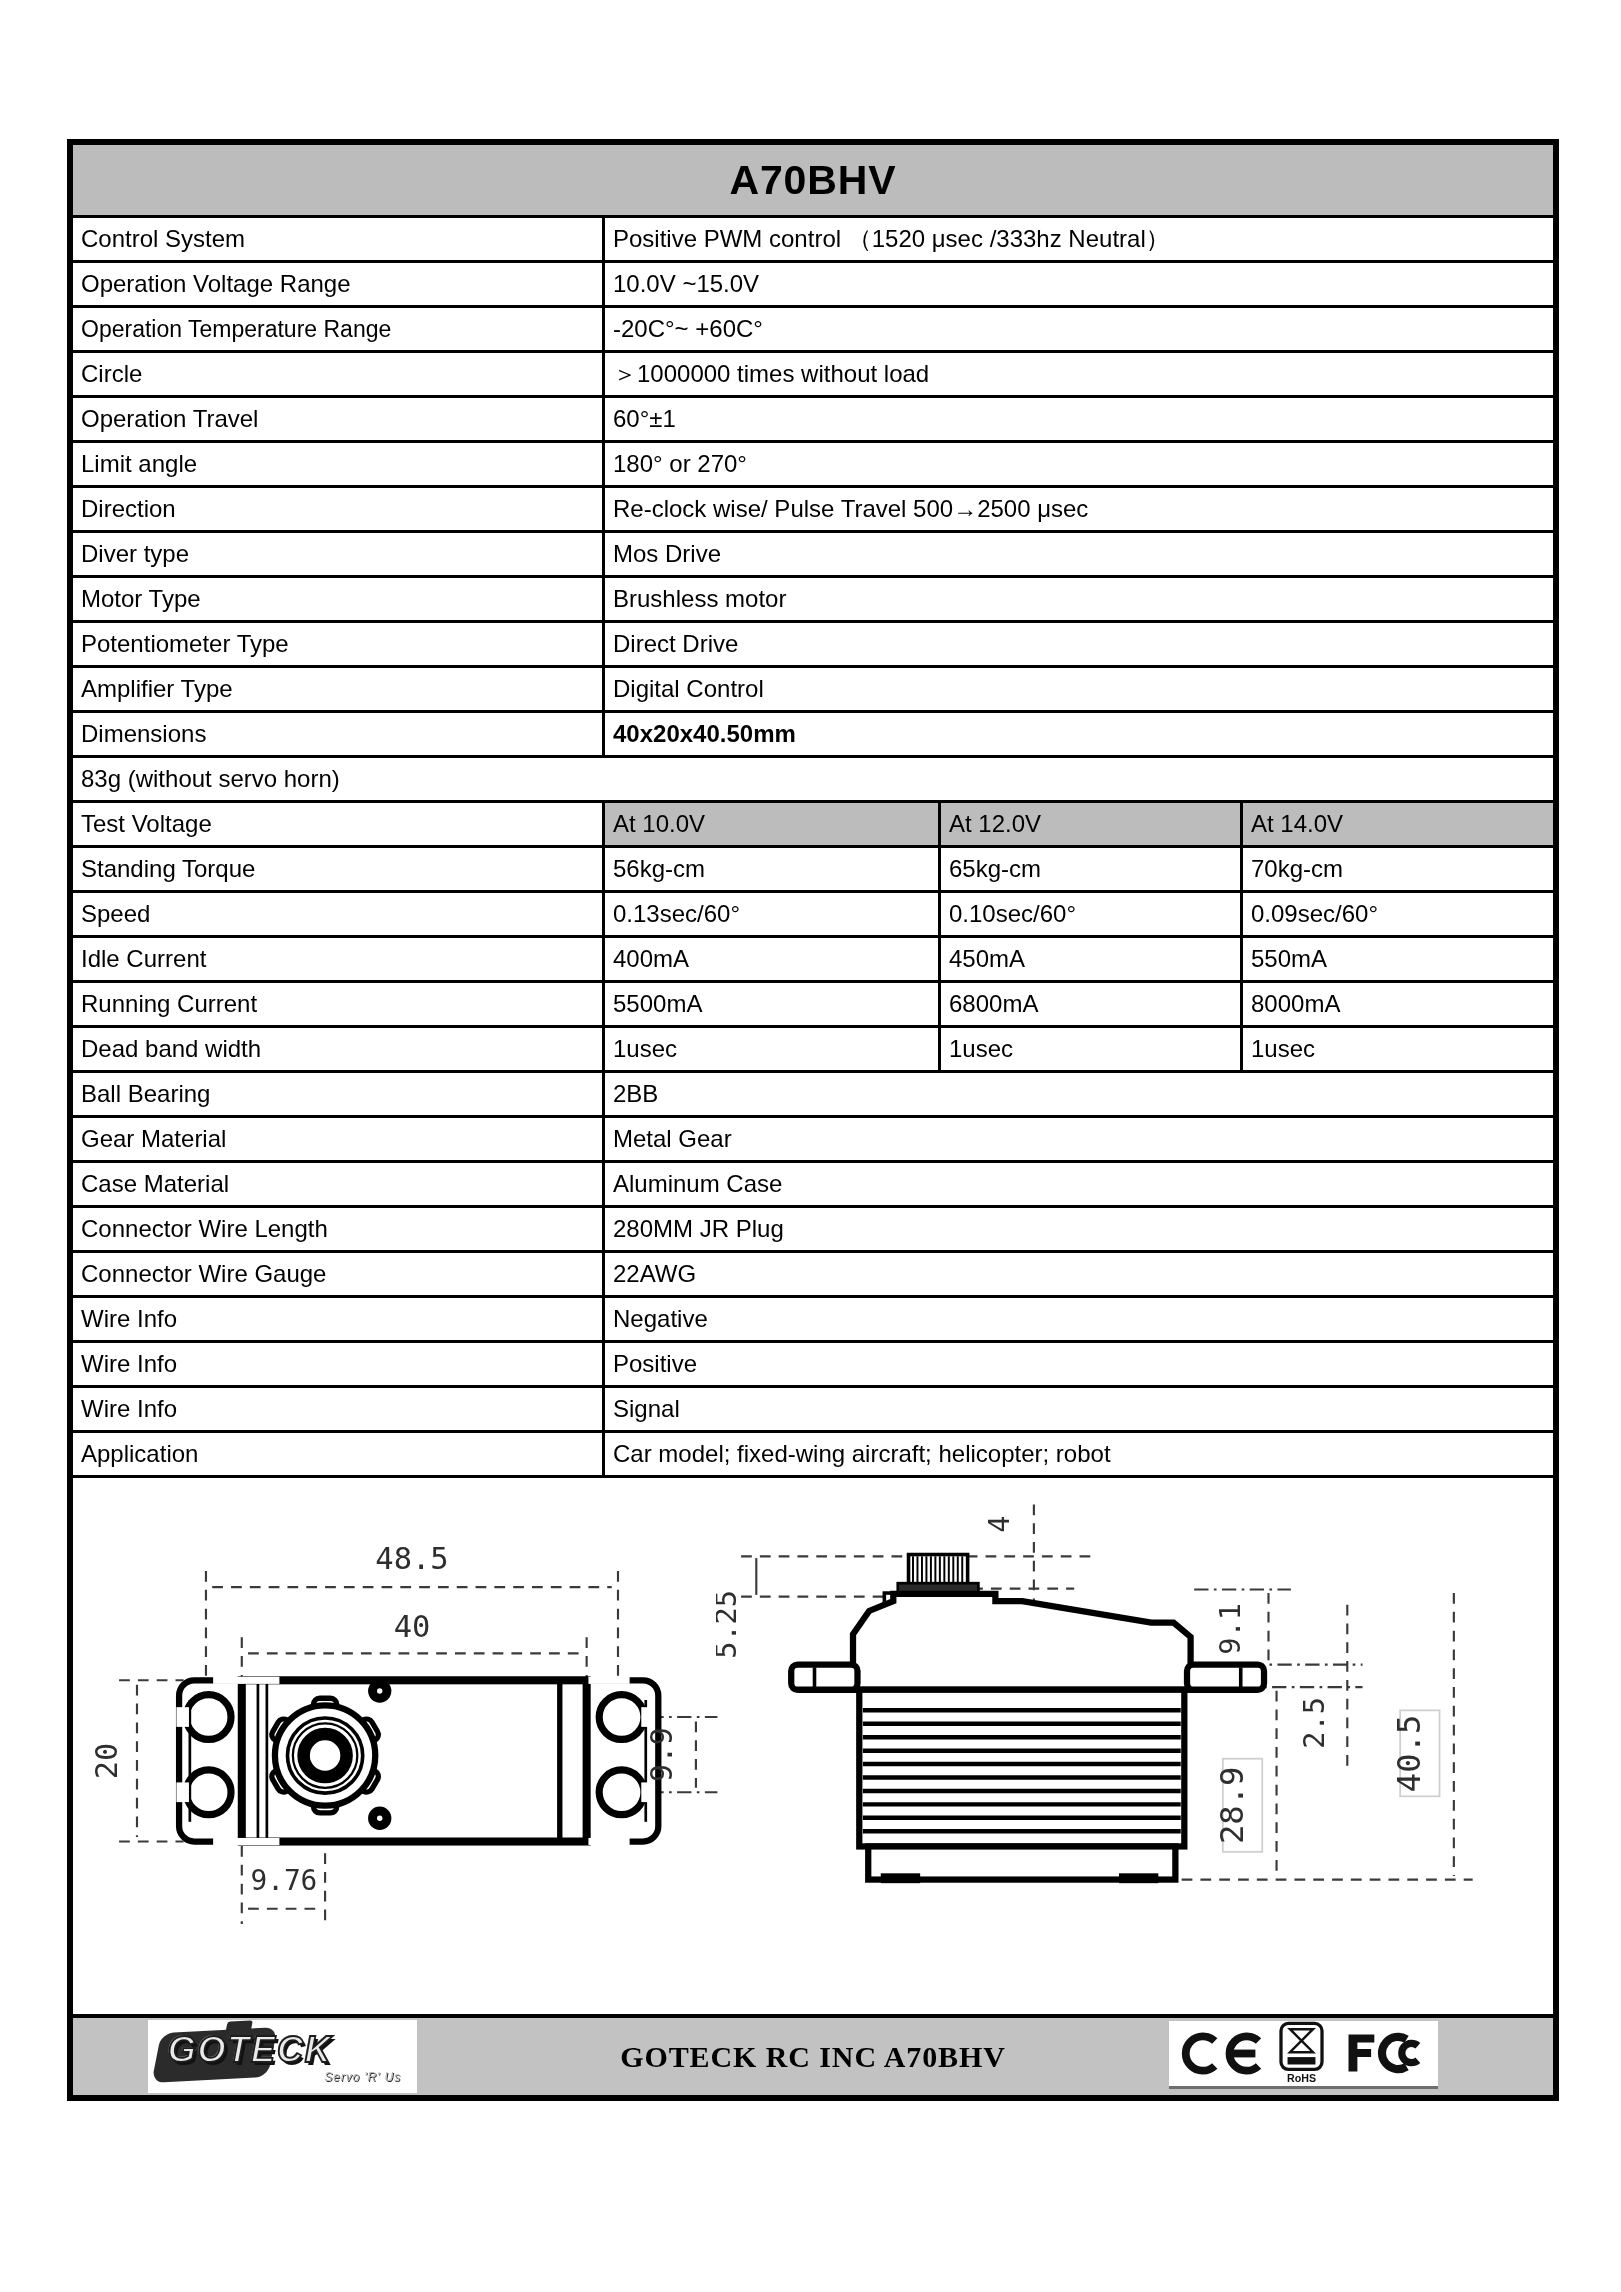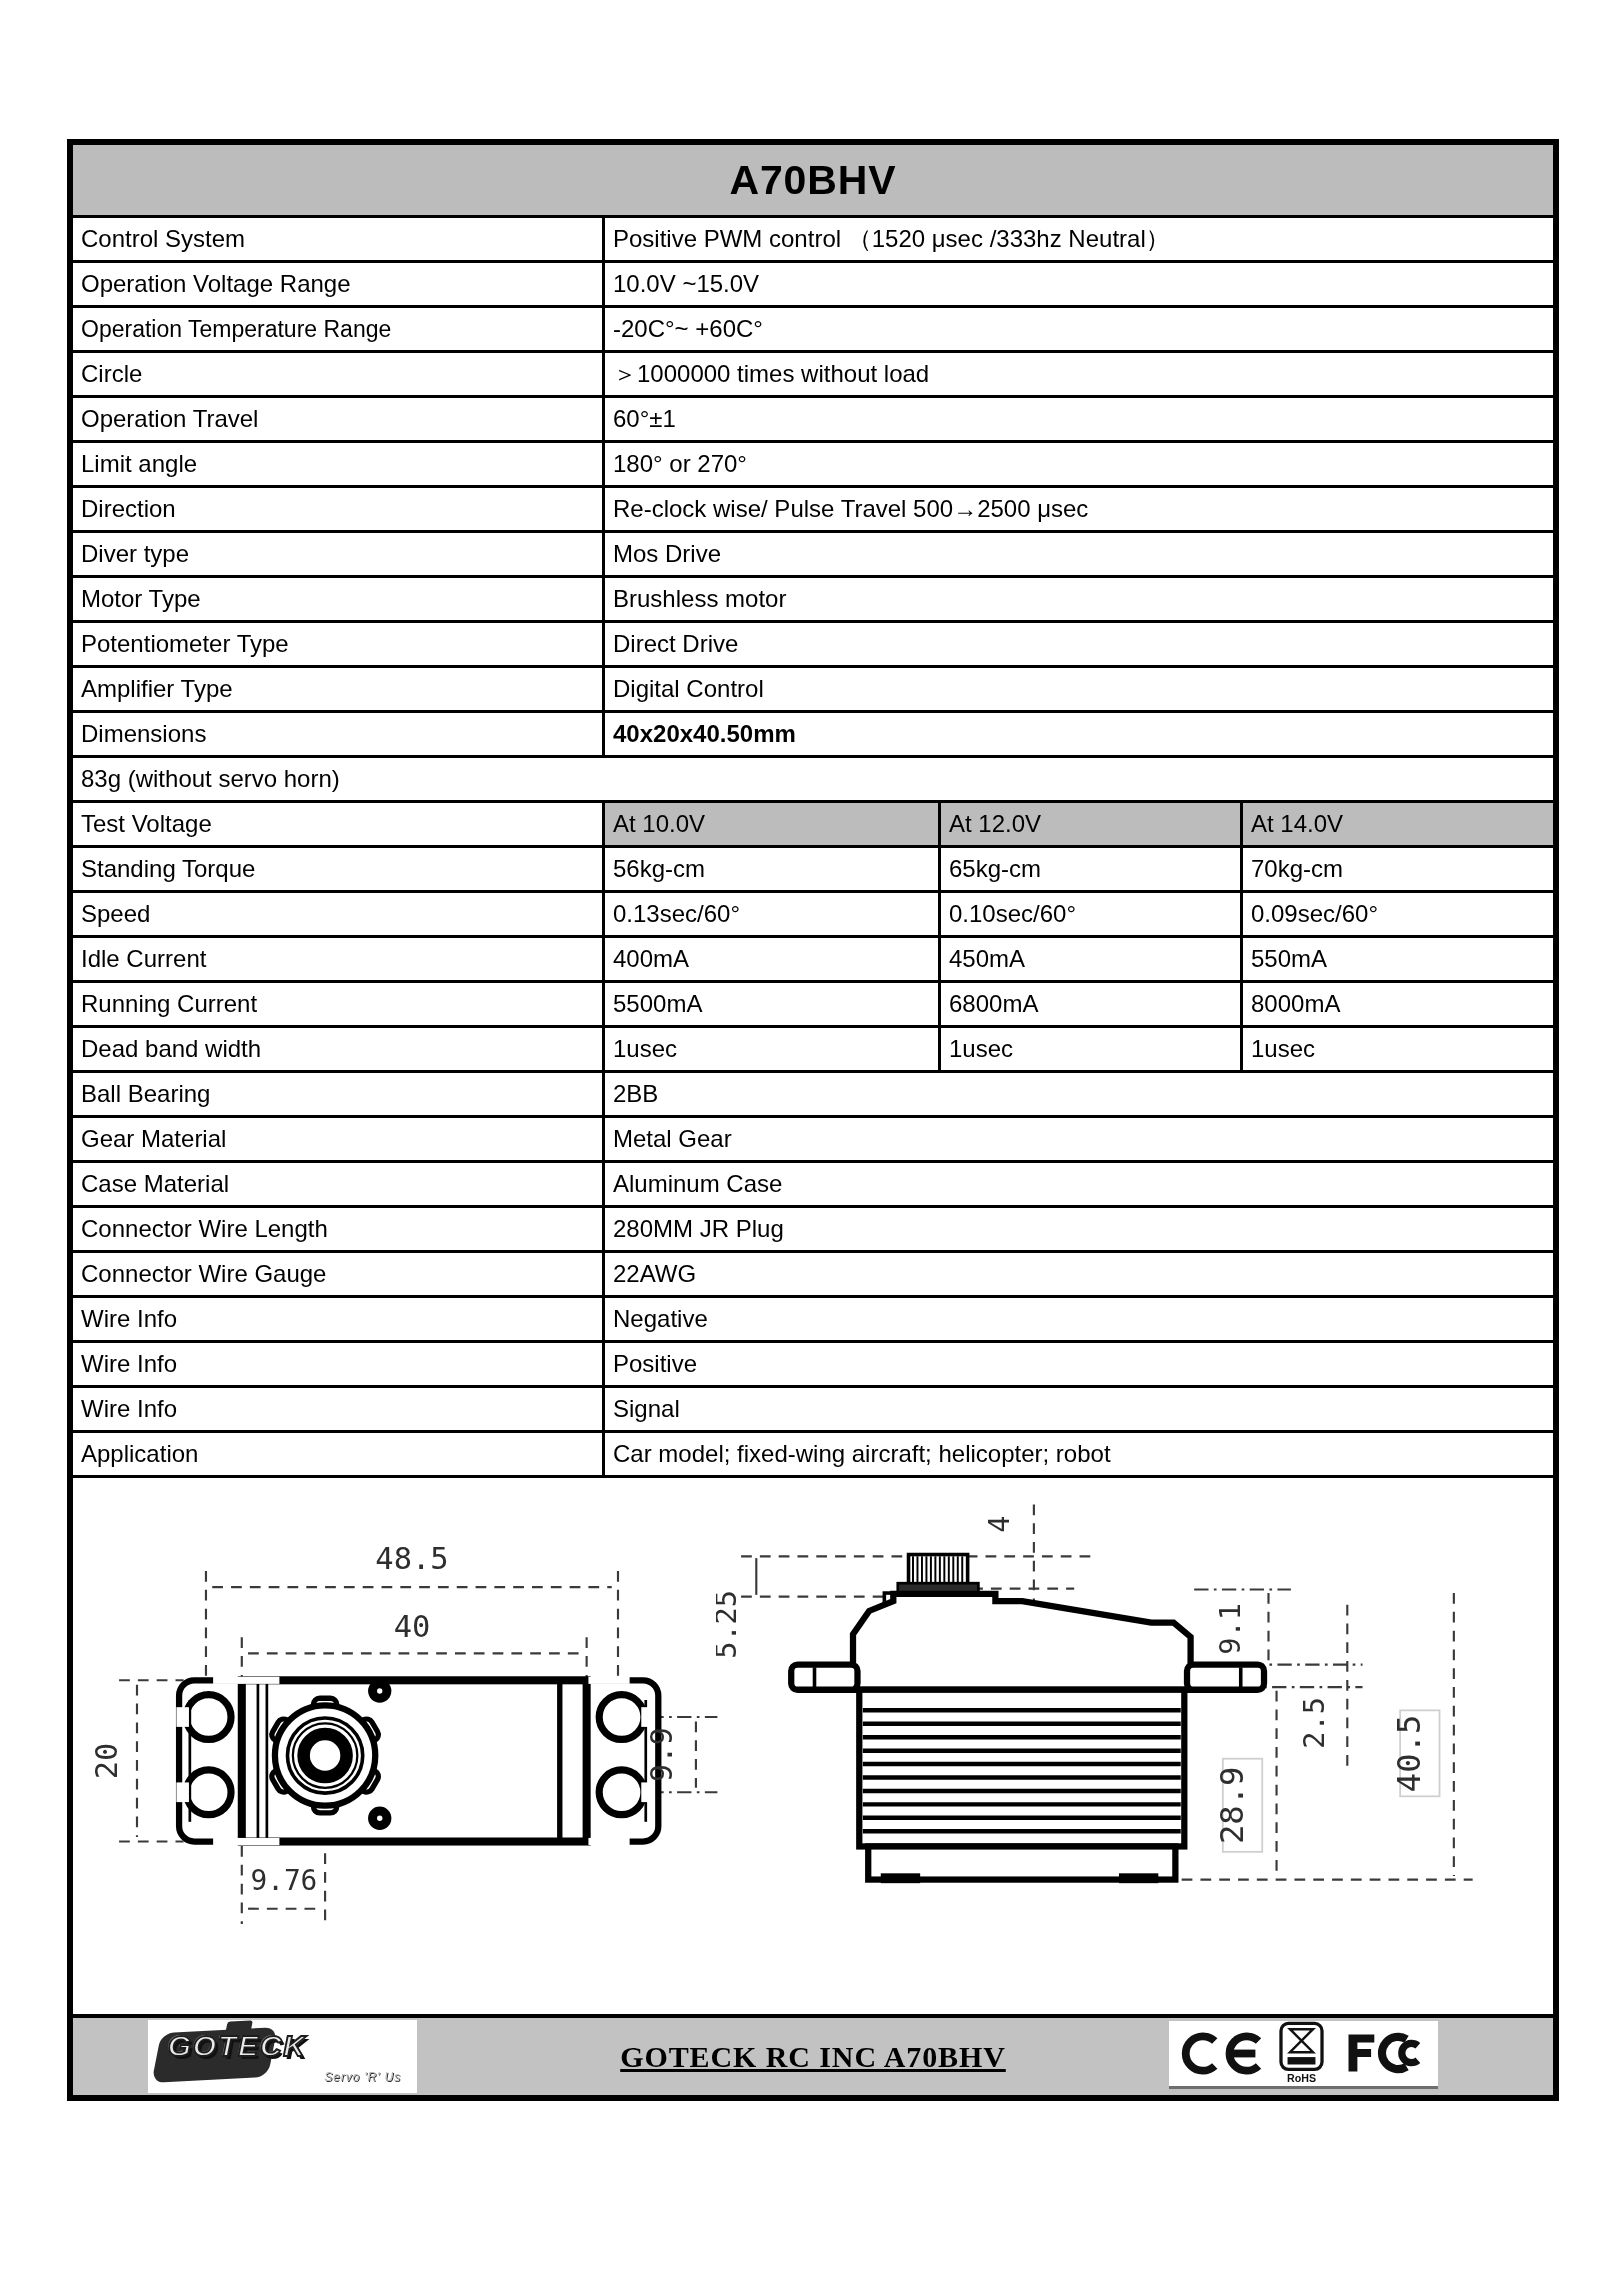--- a/index.html
+++ b/index.html
@@ -26,27 +26,27 @@
   #side-view-svg { left:643px; top:9.9px; }
 
   .dim-text { font-family:"DejaVu Sans Mono", monospace; fill:#2e2e2e; }
 
   .footer-row { position:relative; border-top:4.5px solid #000; height:77px; background:#c2c2c2; }
   .logo-box { position:absolute; left:75px; top:1.8px; width:269px; height:73px; background:#ffffff; overflow:hidden; }
   .logo-blob { position:absolute; left:9px; top:10.7px; width:115px; height:50px; background:#2b2b2b;
                border-radius:12.5px; transform:skewX(-14deg) rotate(-3deg); }
   .logo-blob::after { content:""; position:absolute; top:-8px; left:64px; width:25px; height:12.5px; background:#2b2b2b;
                border-radius:2.7px; }
-  .logo-word { position:absolute; left:19.7px; top:9px; font-size:30px; font-weight:bold; font-style:italic;
+  .logo-word { position:absolute; left:19.7px; top:9px; font-size:36px; font-weight:bold; font-style:italic;
                letter-spacing:1.8px; color:#e9e9e9; -webkit-text-stroke:1.8px #1d1d1d;
                text-shadow:2.7px 2.7px 0 #111111, -0.9px -0.9px 0 #888888; }
   .logo-tagline { position:absolute; right:16px; top:50px; font-size:12px; font-weight:normal; font-style:italic;
                color:#b9b9b9; text-shadow:0.9px 0.9px 0 #2e2e2e; letter-spacing:0.9px; }
   .footer-title { position:absolute; left:0; right:0; top:0; bottom:0; display:flex; align-items:center; justify-content:center;
-               font-family:"Liberation Serif", serif; font-weight:bold; font-size:30px; letter-spacing:0.9px;text-decoration:underline; }
+               font-family:"Liberation Serif", serif; font-weight:bold; font-size:30px; letter-spacing:0.9px; }
   .certs-box { position:absolute; left:1096px; top:2.7px; width:269px; height:68px; background:#ffffff;
                border-bottom:3.6px solid #6e6e6e; display:flex; align-items:center; justify-content:space-between;
                padding:0 9px; box-sizing:border-box; }
 </style>
 </head>
 <body>
 
 <div class="page">
   <div class="sheet">
 

